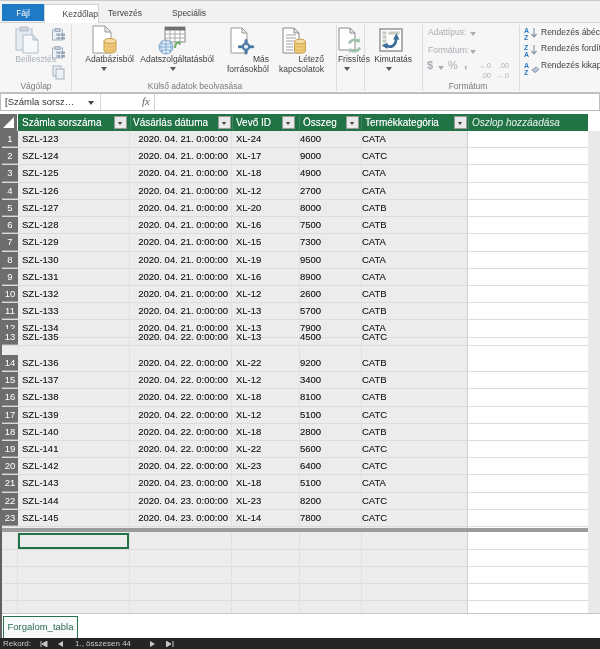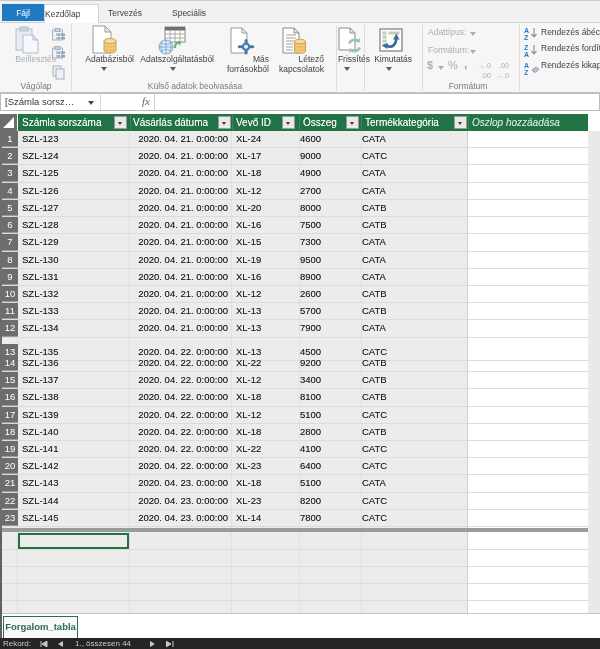--- a/index.html
+++ b/index.html
@@ -1,19 +1,19 @@
 <!DOCTYPE html>
 <html><head><meta charset="utf-8"><style>
 *{margin:0;padding:0;box-sizing:border-box}
 html,body{width:600px;height:649px;overflow:hidden}
 body{font-family:"Liberation Sans",sans-serif;position:relative;background:#fff}
 
 #tabstrip{position:absolute;left:0;top:0;width:600px;height:22px;background:#f1f1f1}
 #tab-file{position:absolute;left:2px;top:4px;width:42px;height:17px;background:#1e7ac4;color:#fff;font-size:8.5px;text-align:center;line-height:18px}
-#tab-home{position:absolute;left:44px;top:4px;width:55px;height:19px;background:#fff;border:1px solid #d2d2d2;border-bottom:none;color:#404040;font-size:8.5px;text-align:left;line-height:18px;z-index:3}
+#tab-home{position:absolute;left:44px;top:4px;width:55px;height:19px;background:#fff;border:1px solid #d2d2d2;border-bottom:none;color:#404040;font-size:8.5px;text-align:right;line-height:18px;z-index:3}
 .tab{position:absolute;top:4px;height:18px;color:#404040;font-size:8.5px;line-height:18px}
 
 #ribbon{position:absolute;left:0;top:23px;width:600px;height:70px;background:#f6f6f6;border-bottom:1px solid #c3c3c3}
 .vsep{position:absolute;top:2px;height:66px;width:1px;background:#dcdcdc}
 .glabel{position:absolute;top:58px;font-size:8.5px;color:#7a7a7a;text-align:center}
 .blabel{position:absolute;font-size:8.5px;color:#3f3f3f;text-align:right;line-height:9.8px}
 .blabel.dis{color:#a8aeb5}
 .caret{position:absolute;width:0;height:0;border-left:3px solid transparent;border-right:3px solid transparent;border-top:4px solid #5a5a5a}
 .caret.dis{border-top-color:#a8aeb5}
 
@@ -42,21 +42,21 @@
 .c2{left:130px;width:98px;text-align:right}
 .c3{left:236px}
 .c4{left:300px;width:56px;text-align:left}
 .c5{left:362px}
 .colline{position:absolute;top:0;width:1px;background:#e0e0e0}
 .eline{position:absolute;left:0;width:588px;height:1px;background:#dcdcdc}
 #thicksep{position:absolute;left:0;top:397.2px;width:588px;height:4px;background:#9b9b9b}
 #activecell{position:absolute;left:18px;top:401.5px;width:111px;height:16px;border:2px solid #217346}
 
 #tabbar{position:absolute;left:0;top:613px;width:600px;height:25px;background:#fff;border-top:1px solid #c6c6c6}
-#sheettab{position:absolute;left:3px;top:2px;width:75px;height:23px;background:#f7faf8;border:1px solid #27724b;border-bottom:none;color:#2e6a50;font-weight:bold;font-size:9.5px;text-align:center;line-height:19px}
+#sheettab{position:absolute;left:3px;top:2px;width:75px;height:23px;background:#f7faf8;border:1px solid #27724b;border-bottom:none;color:#2e6a50;font-weight:normal;font-size:9.5px;text-align:center;line-height:19px}
 
 #statusbar{position:absolute;left:0;top:638px;width:600px;height:11px;background:#252525;color:#c8c8c8;font-size:8px}
 #statusbar span{position:absolute;top:0;line-height:11px}
 .nav{position:absolute;top:2.5px}
 svg{display:block}
 .icon{position:absolute}
 </style></head><body>
 
 <div id="tabstrip">
     <div style="position:absolute;left:0;top:0;width:600px;height:1px;background:#c9c9c9"></div>
@@ -335,21 +335,21 @@
         <span class="c5">CATB</span>
       </div>
 <div class="row" style="top:189.4px">
         <div class="gn">12</div>
         <span class="c1">SZL-134</span>
         <span class="c2">2020. 04. 21. 0:00:00</span>
         <span class="c3">XL-13</span>
         <span class="c4">7900</span>
         <span class="c5">CATA</span>
       </div>
-<div class="row" style="top:213px">
+<div class="row" style="top:198px">
         <div class="gn">13</div>
         <span class="c1">SZL-135</span>
         <span class="c2">2020. 04. 22. 0:00:00</span>
         <span class="c3">XL-13</span>
         <span class="c4">4500</span>
         <span class="c5">CATC</span>
       </div>
 <div class="row" style="top:223.8px">
         <div class="gn">14</div>
         <span class="c1">SZL-136</span>
@@ -388,21 +388,21 @@
         <span class="c2">2020. 04. 22. 0:00:00</span>
         <span class="c3">XL-18</span>
         <span class="c4">2800</span>
         <span class="c5">CATB</span>
       </div>
 <div class="row" style="top:309.9px">
         <div class="gn">19</div>
         <span class="c1">SZL-141</span>
         <span class="c2">2020. 04. 22. 0:00:00</span>
         <span class="c3">XL-22</span>
-        <span class="c4">4100</span>
+        <span class="c4">5600</span>
         <span class="c5">CATC</span>
       </div>
 <div class="row" style="top:327.1px">
         <div class="gn">20</div>
         <span class="c1">SZL-142</span>
         <span class="c2">2020. 04. 22. 0:00:00</span>
         <span class="c3">XL-23</span>
         <span class="c4">6400</span>
         <span class="c5">CATC</span>
       </div>

